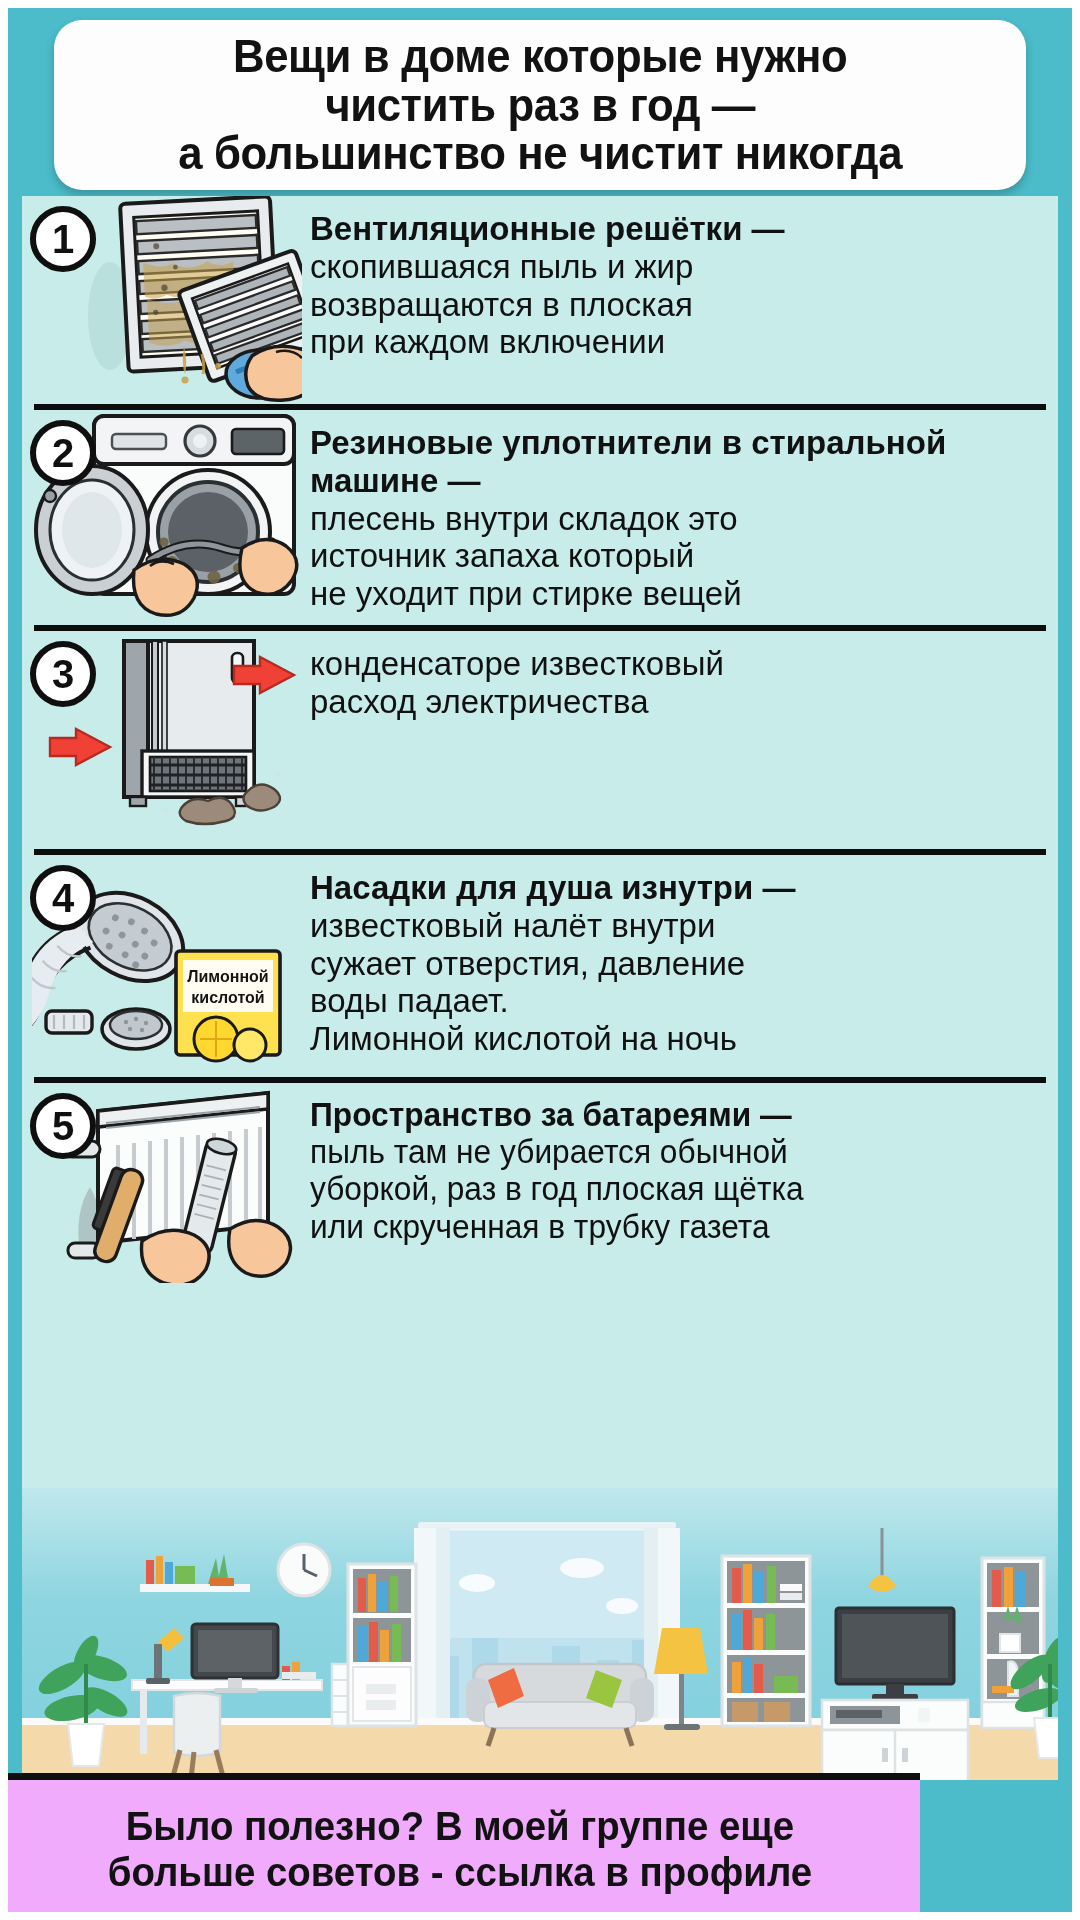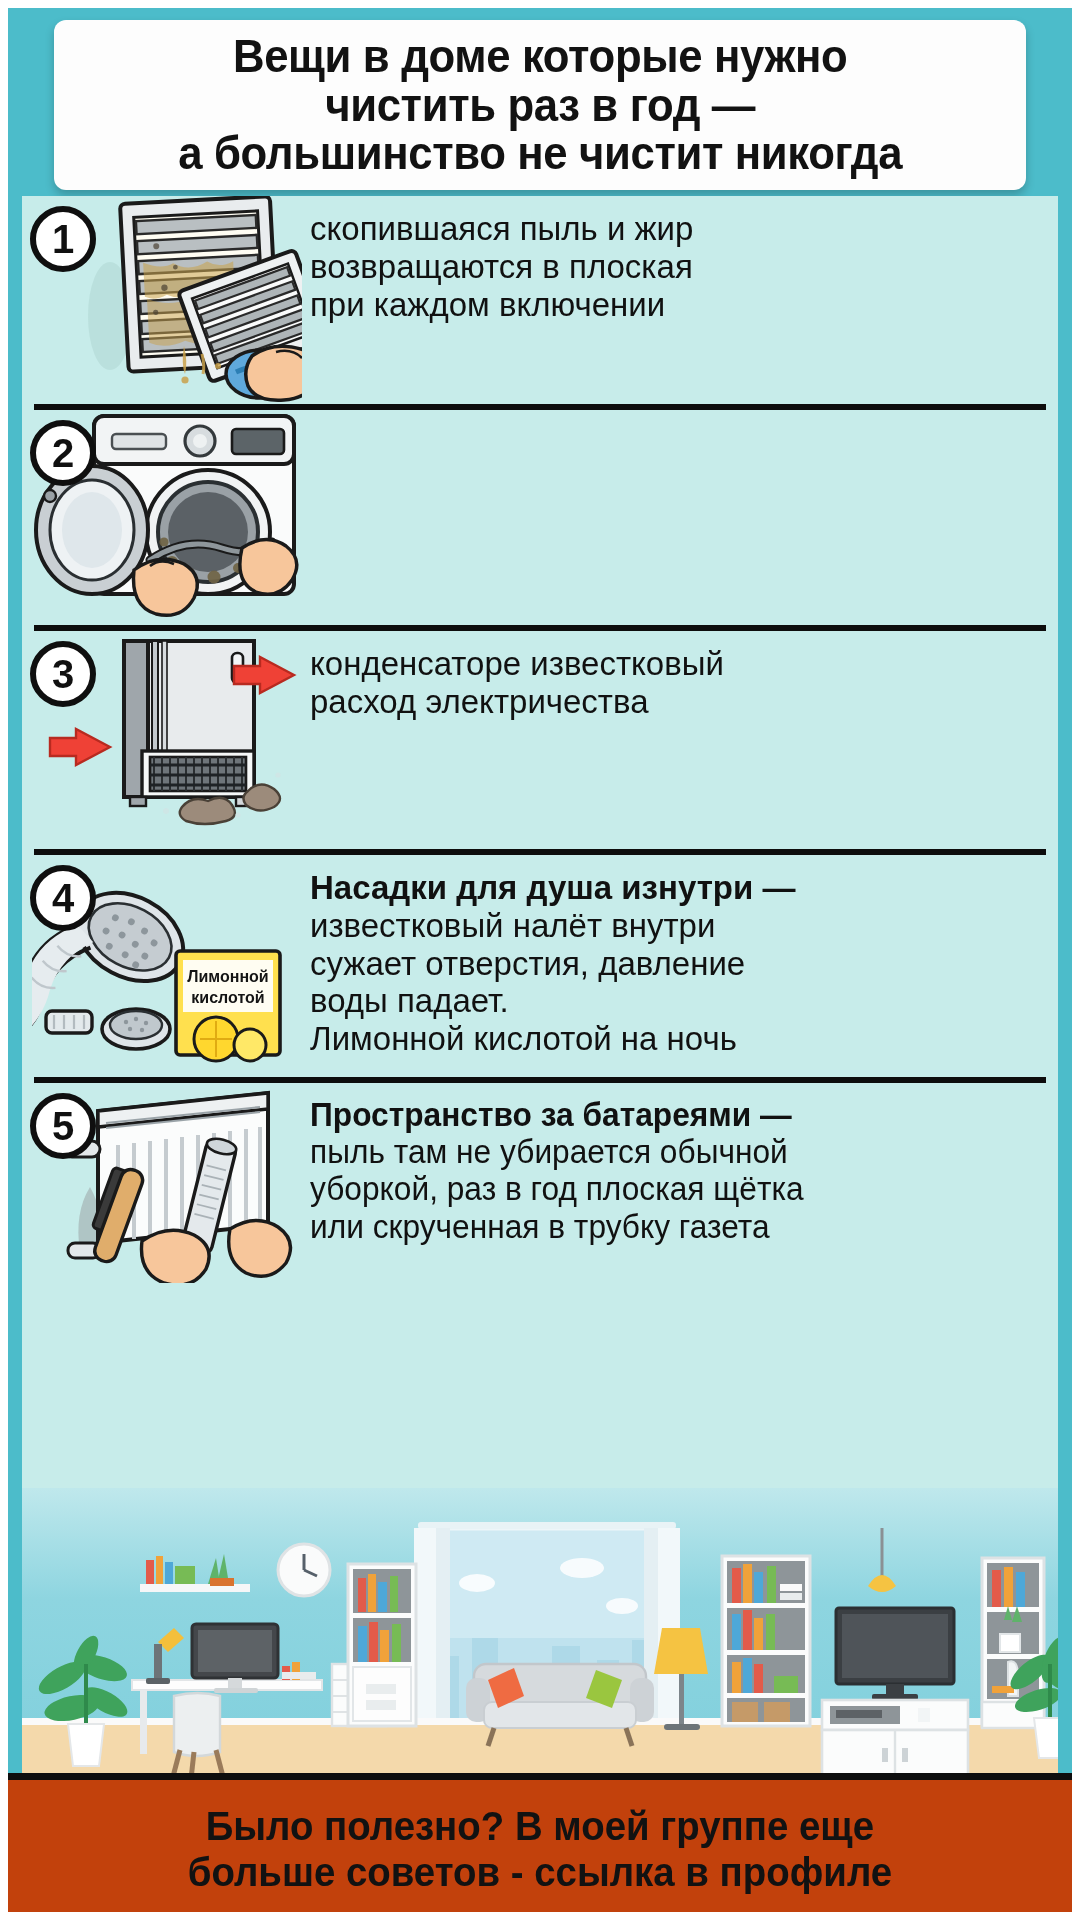--- a/index.html
+++ b/index.html
@@ -9,21 +9,21 @@
     font-family:"Liberation Sans", sans-serif;
     overflow:hidden;
     position:relative;
   }
   .page{position:relative;width:1080px;height:1920px;background:#4cbcca;overflow:hidden;}
 
   
   .header-band{position:absolute;left:0;top:0;width:1080px;height:210px;background:#4cbcca;}
   .title-card{
     position:absolute;left:54px;top:20px;width:972px;height:170px;
-    background:#fdfdfd;border-radius:12px;
+    background:#fdfdfd;border-radius:28px;
     box-shadow:0 5px 10px rgba(0,0,0,.22);
     display:flex;align-items:center;justify-content:center;
   }
   .title-text{
     font-family:"Liberation Sans Narrow","Liberation Sans",sans-serif;
     font-weight:bold;font-size:47px;line-height:1.04;
     color:#121212;text-align:center;letter-spacing:-.4px;
     transform:scaleX(.93);
   }
 
@@ -44,21 +44,21 @@
   .txt p{margin:0;font-size:33px;line-height:1.145;color:#111;}
   .txt b{font-weight:bold;}
   .narrow p{font-size:32.5px;transform:scaleX(.975);transform-origin:left center;}
 
   
   .room{position:absolute;left:22px;top:1488px;width:1036px;height:292px;overflow:hidden;}
   .room-wall{position:absolute;inset:0;background:linear-gradient(180deg,#bfe8ec 0%,#8ed5e0 38%,#7fcfdc 100%);}
 
   
   .footer{
-    position:absolute;left:0;bottom:0;width:1080px;height:140px;background:#c2410c;
+    position:absolute;left:0;bottom:0;width:920px;height:140px;background:#f0abfc;
     display:flex;align-items:center;justify-content:center;
     border-top:7px solid #0e0e0e;
   }
   .footer-text{
     font-family:"Liberation Sans Narrow","Liberation Sans",sans-serif;
     font-weight:bold;font-size:40px;line-height:1.14;text-align:center;color:#121212;
     transform:scaleX(.96);
   }
   .frame-edge{position:absolute;inset:0;border:8px solid #ffffff;box-sizing:border-box;pointer-events:none;}
   svg{display:block;}
@@ -131,20 +131,21 @@
 
           <g transform="translate(196,150)">
             <ellipse cx="32" cy="28" rx="34" ry="24" fill="#5fa9dc" stroke="#1a1a1a" stroke-width="3.5"></ellipse>
             <path d="M8 26 q26 -12 52 0" stroke="#2c7fb5" stroke-width="5" fill="none"></path>
             <path d="M24 10 q22 -16 52 -6 q22 8 14 28 q-8 20 -34 22 q-28 2 -36 -14 q-6 -16 4 -30z" fill="#f7c69b" stroke="#1a1a1a" stroke-width="3.5"></path>
             <path d="M48 6 q16 -4 26 6" stroke="#1a1a1a" stroke-width="2.5" fill="none"></path>
           </g>
         </svg>
       </div>
       <div class="txt">
+        <p><b>Вентиляционные решётки —</b></p>
         <p>скопившаяся пыль и жир</p>
         <p>возвращаются в плоская</p>
         <p>при каждом включении</p>
       </div>
     </div>
 
     <div class="divider"></div>
 
     <div class="item" style="height:215px">
       <div class="badge">2</div>
@@ -179,20 +180,26 @@
           <path d="M118 150 q36 -24 72 -12 q30 10 50 -6" stroke="#1a1a1a" stroke-width="9" fill="none" stroke-linecap="round"></path>
           <path d="M118 150 q36 -24 72 -12 q30 10 50 -6" stroke="#8e969b" stroke-width="5" fill="none" stroke-linecap="round"></path>
           <g transform="translate(96,150)">
             <path d="M6 10 q24 -18 50 -6 q20 12 10 34 q-12 22 -38 16 q-26 -8 -22 -44z" fill="#f7c69b" stroke="#1a1a1a" stroke-width="3.4"></path>
             <path d="M22 6 q10 -8 24 -2" stroke="#1a1a1a" stroke-width="2.6" fill="none"></path>
           </g>
           <g transform="translate(206,132)">
             <path d="M4 6 q24 -16 44 -2 q18 14 6 34 q-14 20 -36 12 q-22 -10 -14 -44z" fill="#f7c69b" stroke="#1a1a1a" stroke-width="3.4"></path>
           </g>
         </svg>
+      </div>
+      <div class="txt">
+        <p><b>Резиновые уплотнители в стиральной машине —</b></p>
+        <p>плесень внутри складок это</p>
+        <p>источник запаха который</p>
+        <p>не уходит при стирке вещей</p>
       </div>
     </div>
 
     <div class="divider"></div>
 
     <div class="item" style="height:218px">
       <div class="badge">3</div>
       <div class="art">
         <svg width="270" height="218" viewBox="0 0 270 218">
 

